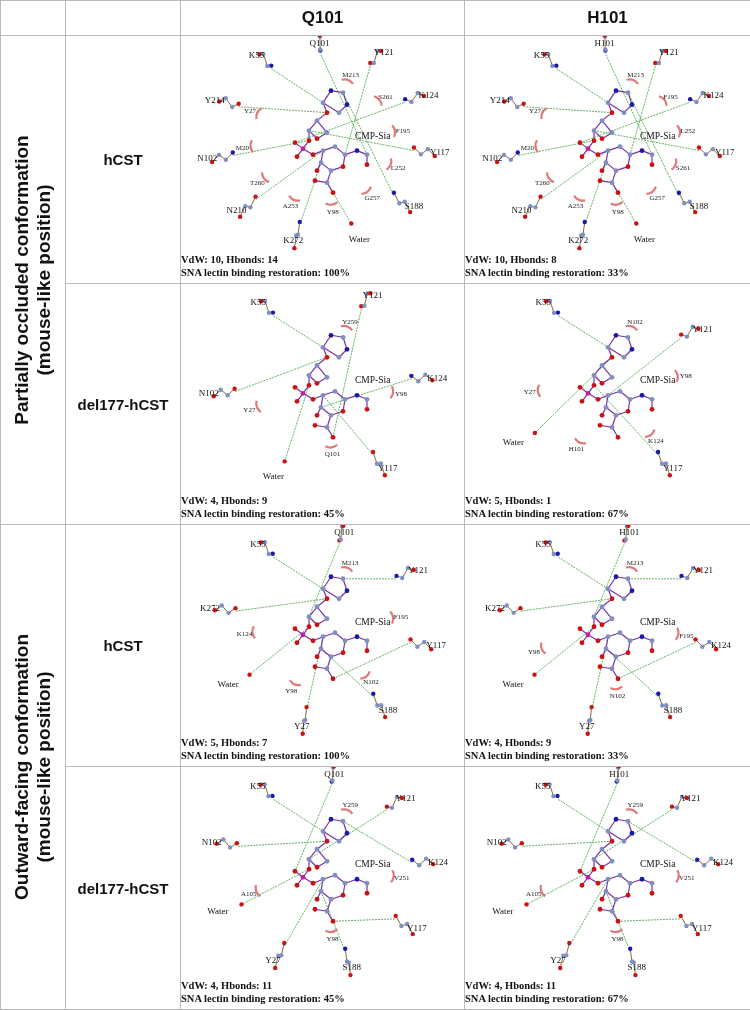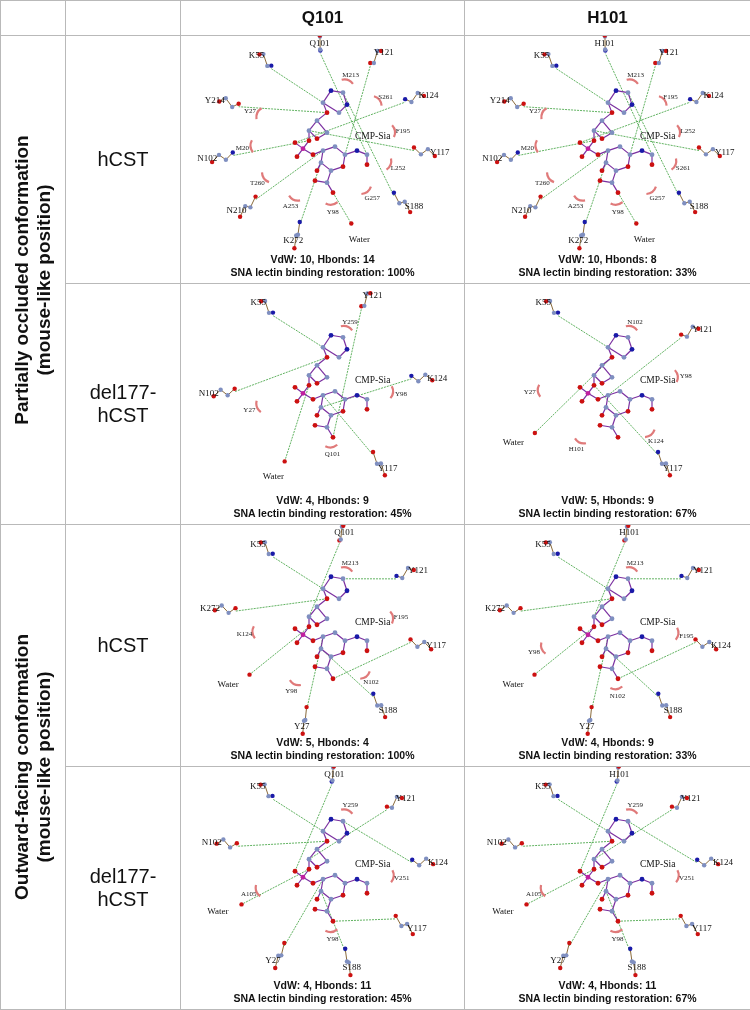--- a/index.html
+++ b/index.html
@@ -2,24 +2,24 @@
 <html><head>
 <meta charset="utf-8">
 <style>
   html, body { margin:0; padding:0; background:#ffffff; }
   body { width:750px; height:1010px; position:relative; overflow:hidden; font-family:"Liberation Sans", sans-serif; color:#111; }
   .grid { position:absolute; left:0; top:0; width:750px; height:1010px; border-collapse:collapse; table-layout:fixed; }
   .grid td { border:1px solid #b9b9b9; padding:0; vertical-align:middle; text-align:center; }
   .hdr { height:35px; font-weight:bold; font-size:17px; }
   .group { position:relative; }
   .group .vlab { position:absolute; left:50%; top:50%; transform:translate(-50%,-50%) rotate(-90deg); white-space:nowrap; font-weight:bold; font-size:19px; line-height:22px; text-align:center; }
-  .rowlab { font-weight:normal; font-size:20px; }
+  .rowlab { font-weight:bold; font-size:15px; }
   .panel { position:relative; height:100%; }
   .panel svg { position:absolute; left:0; top:0; }
-  .cap { position:absolute; left:0; right:0; bottom:4px; font-weight:bold; font-size:10.5px; line-height:13px; text-align:center; }
+  .cap { position:absolute; left:0; right:0; bottom:4px; font-weight:bold; font-size:10.5px; line-height:13px; text-align:left;font-family:Liberation Serif, serif; }
   .lbl { font-family:"Liberation Serif", serif; font-size:9px; fill:#111; }
   .lbls { font-family:"Liberation Serif", serif; font-size:7px; fill:#222; }
   .lblc { font-family:"Liberation Serif", serif; font-size:9.5px; fill:#111; }
 </style>
 </head>
 <body>
 
 <table class="grid">
   <colgroup>
       <col style="width:65px">
@@ -631,21 +631,21 @@
               <circle cx="177" cy="111.28" r="2.4" fill="#1a1aa8"></circle>
               <circle cx="187" cy="115.28" r="2.4" fill="#7f8fc0"></circle>
               <circle cx="187" cy="125.28" r="2.4" fill="#cc1111"></circle>
               <circle cx="147" cy="143.28" r="2.4" fill="#7f8fc0"></circle>
               <circle cx="153" cy="153.28" r="2.4" fill="#cc1111"></circle>
               <circle cx="135" cy="141.28" r="2.4" fill="#cc1111"></circle>
               <circle cx="137" cy="131.28" r="2.4" fill="#cc1111"></circle>
               <text x="175" y="99.28" class="lblc">CMP-Sia</text>
             </svg>
             <div class="cap">
-              <div>VdW: 5, Hbonds: 9</div>
+              <div>VdW: 5, Hbonds: 1</div>
               <div>SNA lectin binding restoration: 67%</div>
             </div>
           </div>
         </td>
   </tr>
   <tr style="height:242px">
     <td rowspan="2" class="group">
       <div class="vlab">
             <div>Outward-facing conformation</div>
             <div>(mouse-like position)</div>
@@ -785,21 +785,21 @@
               <circle cx="176" cy="111.75999999999999" r="2.4" fill="#1a1aa8"></circle>
               <circle cx="186" cy="115.75999999999999" r="2.4" fill="#7f8fc0"></circle>
               <circle cx="186" cy="125.75999999999999" r="2.4" fill="#cc1111"></circle>
               <circle cx="146" cy="143.76" r="2.4" fill="#7f8fc0"></circle>
               <circle cx="152" cy="153.76" r="2.4" fill="#cc1111"></circle>
               <circle cx="134" cy="141.76" r="2.4" fill="#cc1111"></circle>
               <circle cx="136" cy="131.76" r="2.4" fill="#cc1111"></circle>
               <text x="174" y="99.75999999999999" class="lblc">CMP-Sia</text>
             </svg>
             <div class="cap">
-              <div>VdW: 5, Hbonds: 4</div>
+              <div>VdW: 5, Hbonds: 7</div>
               <div>SNA lectin binding restoration: 100%</div>
             </div>
           </div>
         </td>
     <td>
           <div class="panel">
             <svg width="286" height="212" viewBox="0 0 286 212">
               <line x1="143" y1="63.75999999999999" x2="92.72423416890604" y2="31.771539855659256" stroke="#3aa03a" stroke-width="0.8" stroke-dasharray="2,1"></line>
               <line x1="92.72423416890604" y1="28.771539855659256" x2="88.77173685514079" y2="28.99419055129151" stroke="#8a6a3a" stroke-width="1"></line>
               <line x1="88.77173685514079" y1="28.99419055129151" x2="84.81923954137554" y2="17.21684124692376" stroke="#8a6a3a" stroke-width="1"></line>

